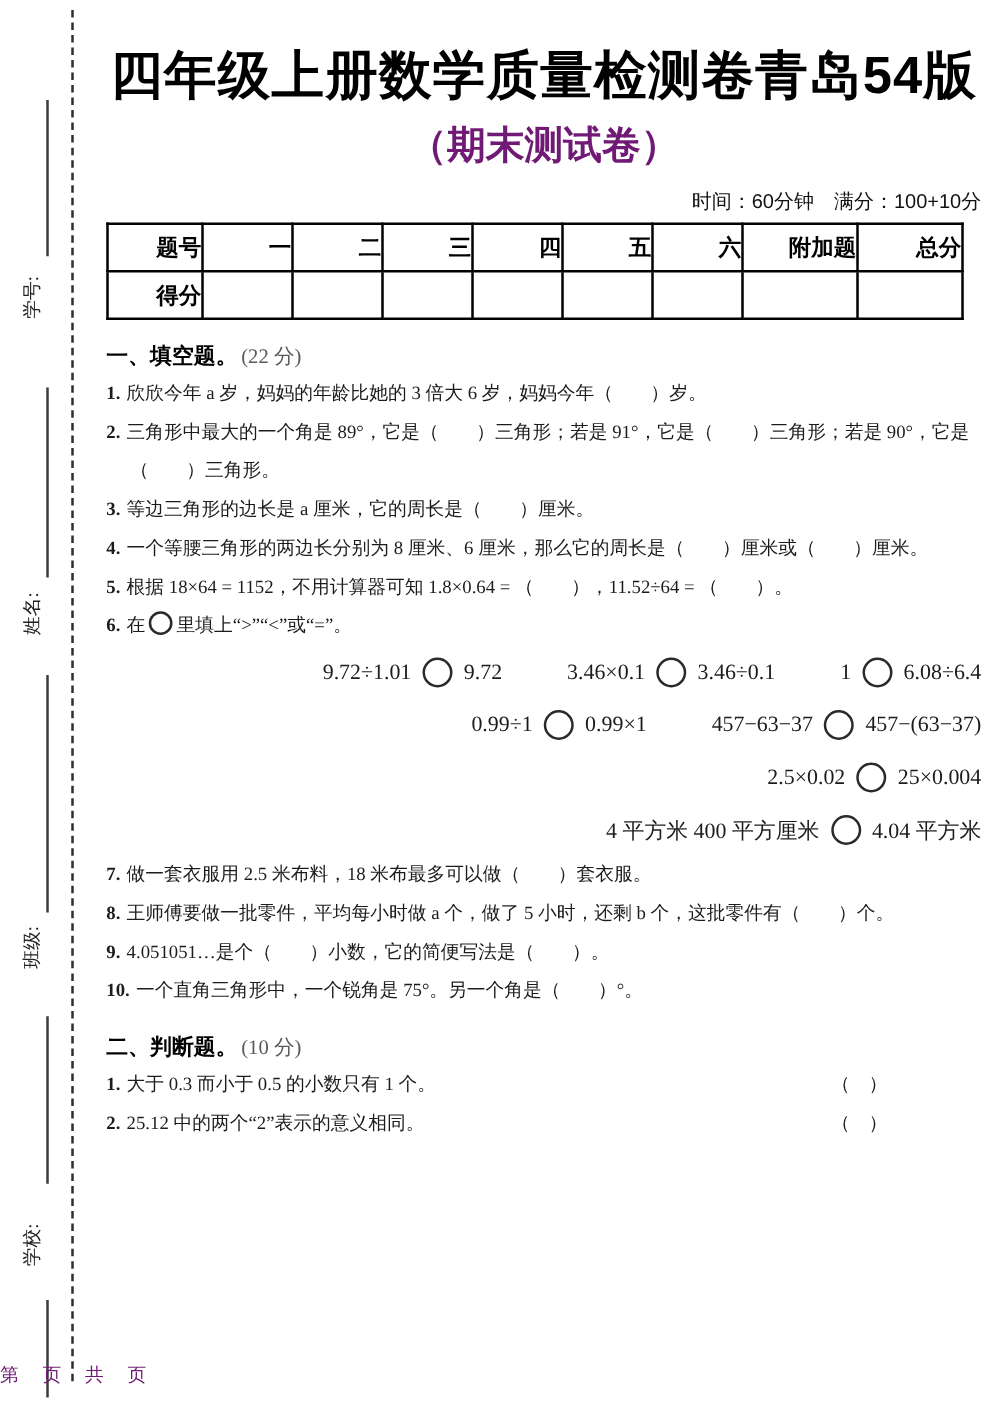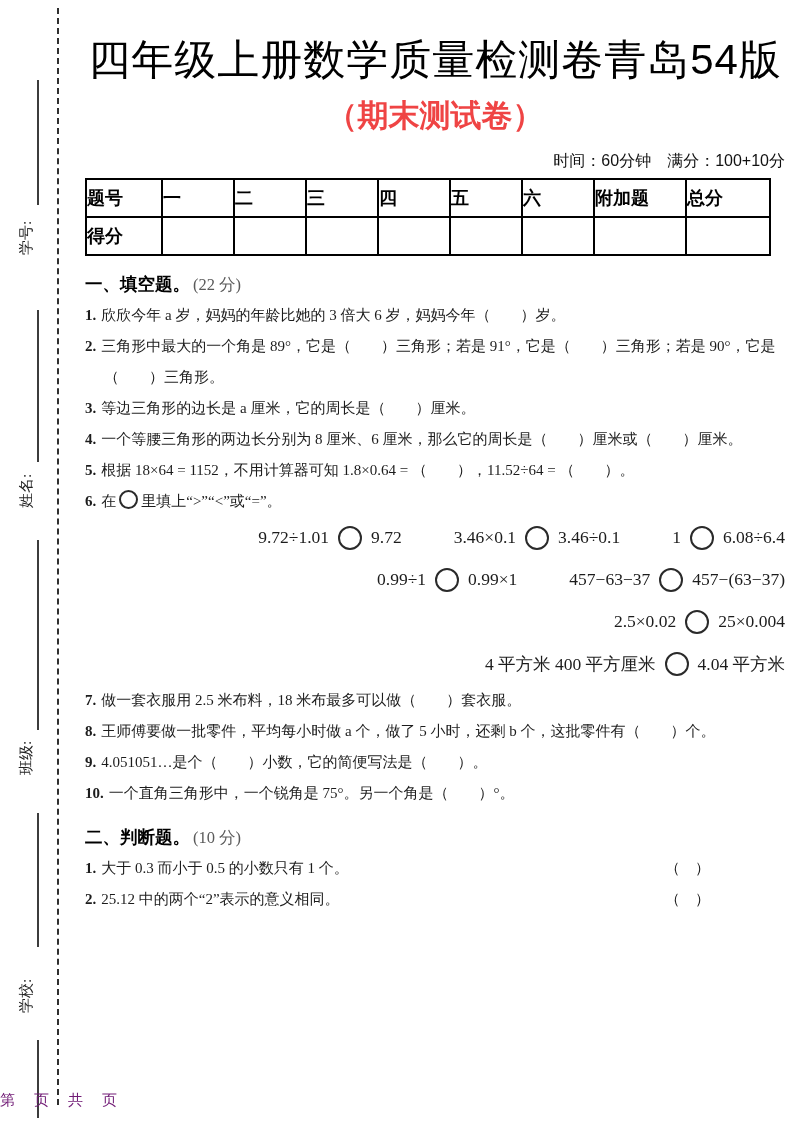--- a/index.html
+++ b/index.html
@@ -24,37 +24,37 @@
     text-align:center; font-size:15px; color:#222;
     transform:rotate(-90deg);
     font-family:"Liberation Serif","DejaVu Serif",serif;
   }
   .sl-1 { top:228px; } .sl-2 { top:481px; } .sl-3 { top:748px; } .sl-4 { top:986px; }
 
   
   .main { position:absolute; left:85px; top:0; width:700px; }
   .title {
     margin:34px 0 0; font-size:42px; line-height:1.25; text-align:center;
-    font-weight:normal; letter-spacing:1px; color:#000;
+    font-weight:bold; letter-spacing:1px; color:#000;
     font-family:"Liberation Sans","DejaVu Sans",sans-serif;
   }
   .subtitle {
-    margin:8px 0 0; font-size:31px; text-align:center; font-weight:bold; color:#ef4444;
+    margin:8px 0 0; font-size:31px; text-align:center; font-weight:bold; color:#701a75;
     font-family:"Liberation Sans","DejaVu Sans",sans-serif;
   }
   .meta {
     margin-top:14px; text-align:right; font-size:16px; color:#111;
     font-family:"Liberation Sans","DejaVu Sans",sans-serif;
   }
   table.score-table {
     border-collapse:collapse; table-layout:fixed; width:684px; margin-top:6px;
     font-family:"Liberation Sans","DejaVu Sans",sans-serif;
     font-size:18px; font-weight:bold; color:#000;
   }
-  table.score-table td { border:2px solid #000; height:36px; text-align:left; padding:0; }
+  table.score-table td { border:2px solid #000; height:36px; text-align:right; padding:0; }
 
   .sec-heading {
     margin-top:13px; line-height:30px; font-size:17.5px; font-weight:bold; color:#000;
     font-family:"Liberation Sans","DejaVu Sans",sans-serif;
   }
   .sec-heading .pts {
     font-family:"Liberation Serif","DejaVu Serif",serif;
     font-weight:normal; color:#5a5a5a; font-size:16.5px; margin-left:3px;margin-top:14px;
   }
   .question { font-size:15px; line-height:31px; padding-left:19px; text-indent:-19px; }

